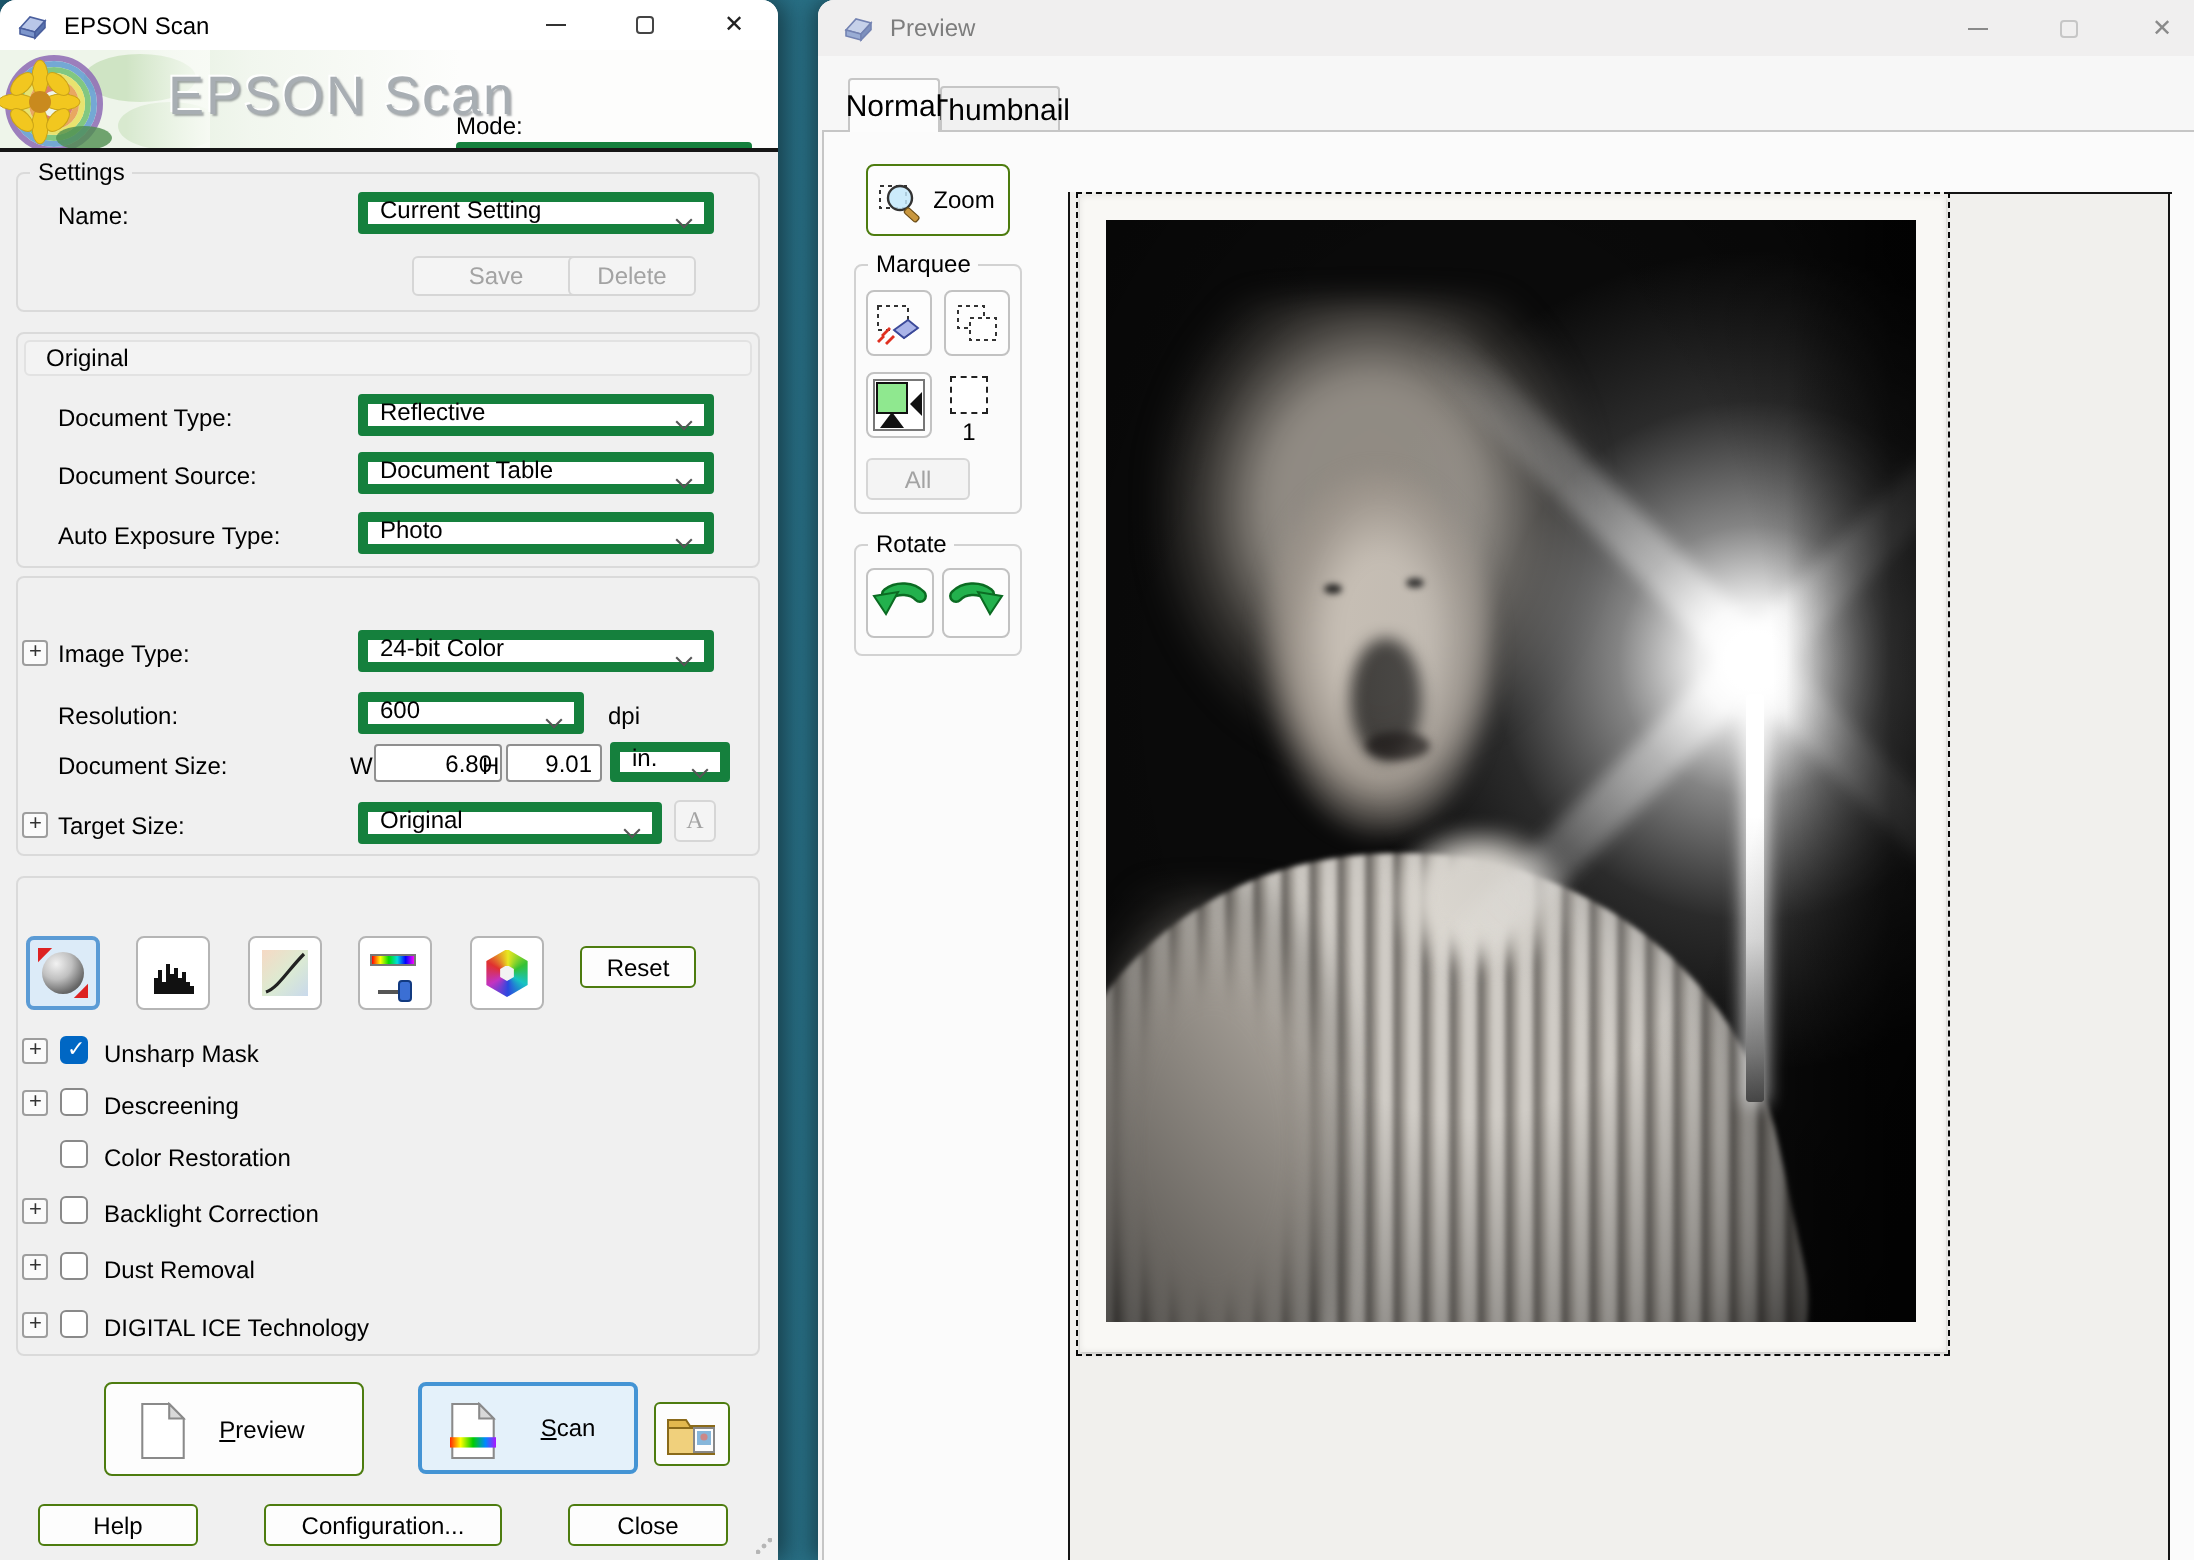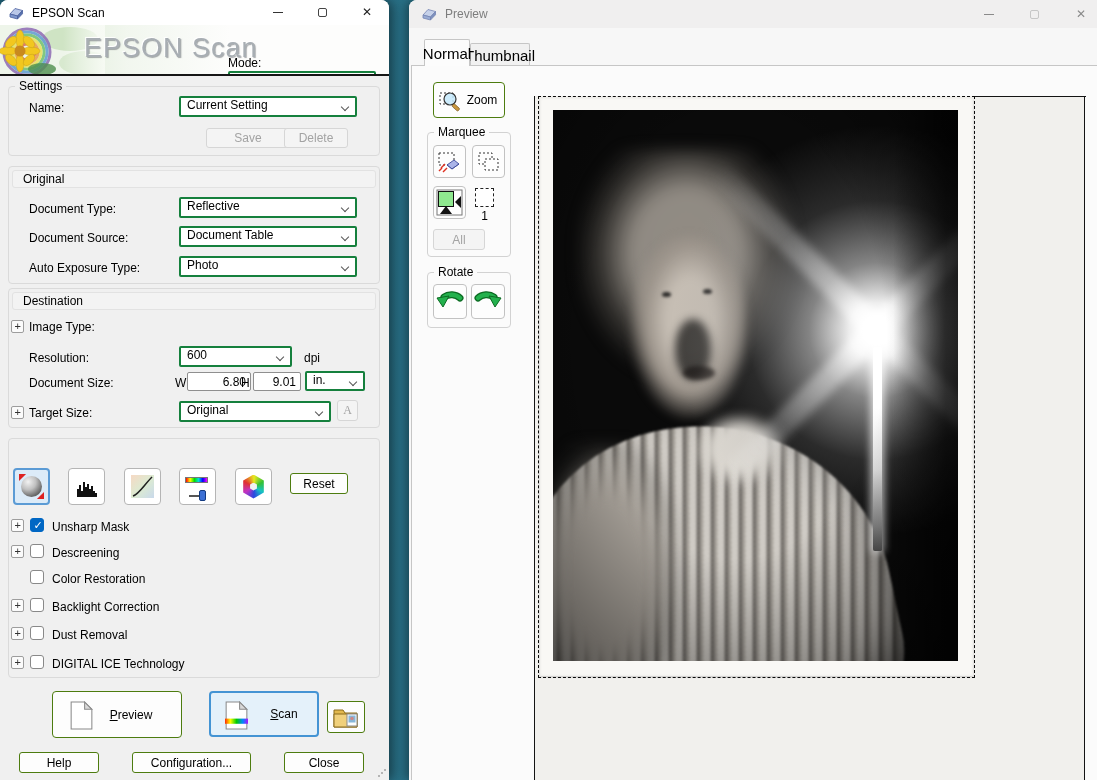--- a/index.html
+++ b/index.html
@@ -28,22 +28,22 @@
   .gray .wc-close i{color:#8a8a8a;}
   
   #banner{position:absolute;left:0;top:25px;width:389px;height:49px;background:#fdfdfc;overflow:hidden;}
   #banner-fade{position:absolute;left:0;top:0;width:230px;height:49px;
       background:linear-gradient(90deg,rgba(205,228,195,.9),rgba(230,240,225,.5) 55%,rgba(255,255,255,0));}
   #logo-text{position:absolute;left:84px;top:8px;font-size:27px;letter-spacing:1px;color:#a8aeb3;
       text-shadow:-1px -1px 0 rgba(255,255,255,.9),1px 1px 1px rgba(95,100,105,.55);}
   #banner-divider{position:absolute;left:0;top:74px;width:389px;height:2px;background:#161616;}
   #mode-label{position:absolute;left:228px;top:31px;}
   
-  .combo{position:absolute;height:21px;background:#fff;border:2px solid #15803d;border-radius:2px;
-         display:flex;align-items:flex-start;padding:0 18px 0 6px;}
+  .combo{position:absolute;height:21px;background:#fff;border:5px solid #15803d;border-radius:2px;
+         display:flex;align-items:flex-end;padding:0 18px 0 6px;}
   .combo .val{white-space:nowrap;overflow:hidden;}
   .chev{position:absolute;right:7px;top:6px;width:6px;height:6px;border-right:1.2px solid #555;
         border-bottom:1.2px solid #555;transform:rotate(45deg);}
   .btn{position:absolute;background:#fdfdfd;border:1px solid #4d7c0f;border-radius:3px;
        display:flex;align-items:center;justify-content:center;cursor:default;}
   .btn.disabled{color:#a3a3a3;background:#f4f4f4;border-color:#d6d6d6;}
   .group{position:absolute;border:1px solid #dadada;border-radius:4px;}
   .legend{position:absolute;top:-8px;left:6px;background:#f0f0f0;padding:0 4px;}
   .ghead{position:absolute;left:3px;top:3px;right:3px;height:18px;border:1px solid #e2e2e2;
          border-radius:3px;line-height:16px;padding-left:10px;background:#f3f3f3;}
@@ -218,23 +218,26 @@
           <span class="chev"></span>
       </div>
       <span class="lbl" style="left:20px;top:94px;">Auto Exposure Type:</span>
       <div class="combo" style="left:170px;top:89px;width:178px;">
         <span class="val">Photo</span>
           <span class="chev"></span>
       </div>
     </div>
 
     <div class="group" style="left:8px;top:288px;width:372px;height:140px;">
-      <div class="ghead">Destination</div>
       <span class="plusbox" style="left:2px;top:31px;"></span>
       <span class="lbl" style="left:20px;top:31px;">Image Type:</span>
+      <div class="combo" style="left:170px;top:26px;width:178px;">
+        <span class="val">24-bit Color</span>
+          <span class="chev"></span>
+      </div>
       <span class="lbl" style="left:20px;top:62px;">Resolution:</span>
       <div class="combo" style="left:170px;top:57px;width:113px;">
         <span class="val">600</span>
           <span class="chev"></span>
       </div>
       <span class="lbl" style="left:295px;top:62px;">dpi</span>
       <span class="lbl" style="left:20px;top:87px;">Document Size:</span>
       <span class="lbl" style="left:166px;top:87px;">W</span>
       <input class="inputbox" style="left: 178px; top: 83px; width: 64px;" value="6.80">
       <span class="lbl" style="left:232px;top:87px;">H</span>

